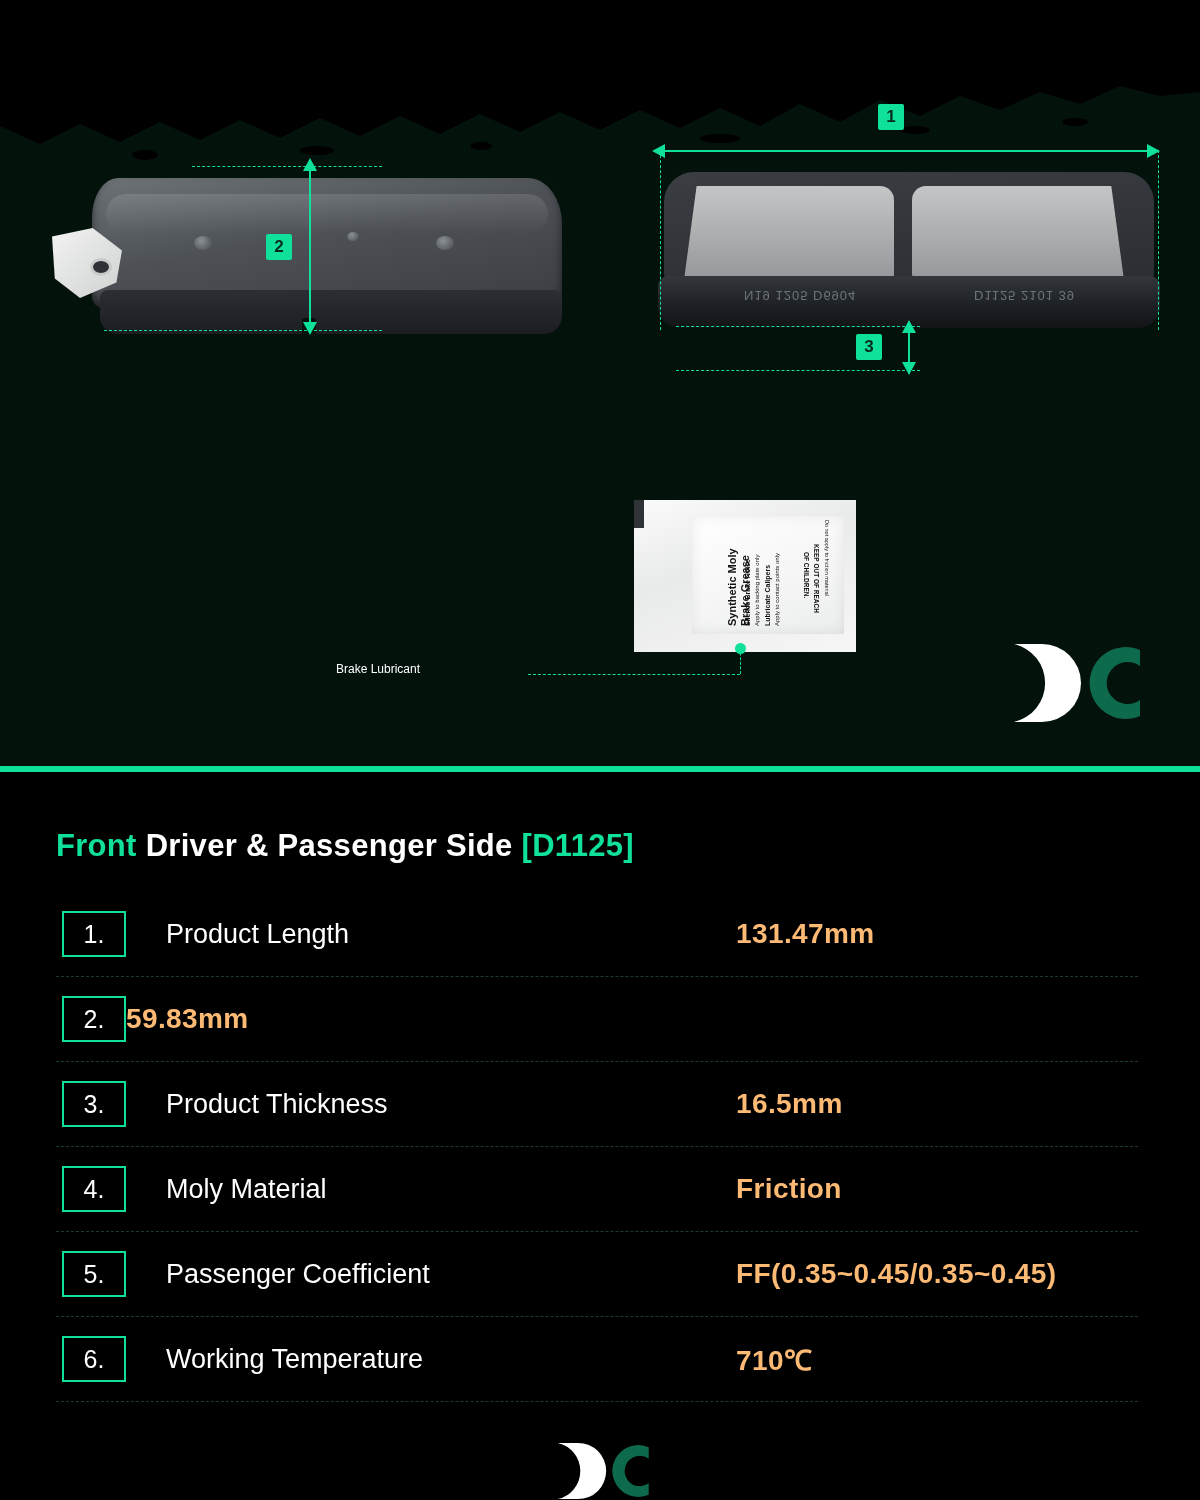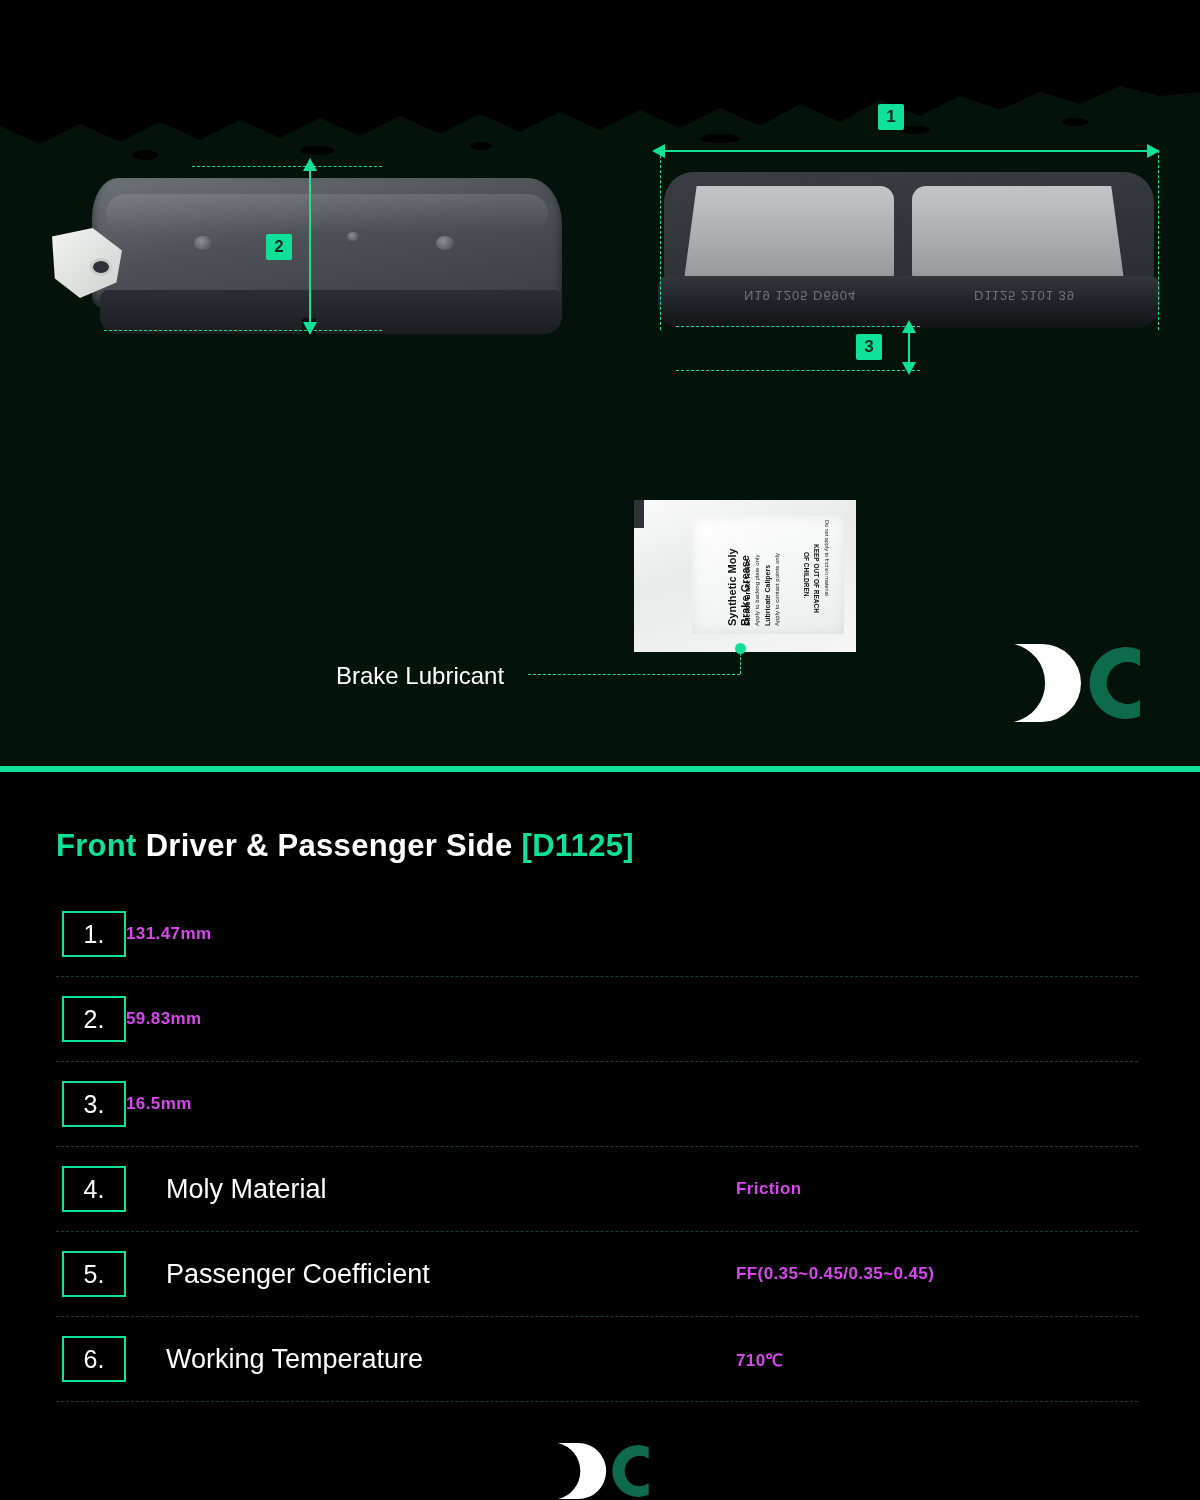--- a/index.html
+++ b/index.html
@@ -203,21 +203,21 @@
   .lube-b3 { left: 130px; top: 126px; font-size: 7px; font-weight: bold; }
   .lube-b4 { left: 140px; top: 126px; font-size: 6px; }
   .lube-b5 { left: 152px; top: 120px; font-size: 6.5px; font-weight: bold; }
   .lube-b6 { left: 161px; top: 120px; font-size: 6.5px; font-weight: bold; }
   .lube-b7 { left: 176px; top: 126px; font-size: 5.5px; }
 
   .lube-caption {
     position: absolute;
     left: 336px; top: 662px;
     color: #ffffff;
-    font-size: 24px;
+    font-size: 12px;
   }
   .lube-leader {
     position: absolute;
     left: 528px; top: 674px;
     width: 212px;
     border-top: 1px dashed #0fe09a;
   }
   .lube-leader-v {
     position: absolute;
     left: 740px; top: 648px;
@@ -285,22 +285,22 @@
     flex: none;
   }
   .rlabel {
     color: #ffffff;
     font-size: 27px;
     margin-left: 40px;
     flex: none;
     width: 570px;
   }
   .rvalue {
-    color: #d946ef;
-    font-size: 17px;
+    color: #fdba74;
+    font-size: 28px;
     font-weight: bold;
     letter-spacing: .4px;
   }
 </style>
 </head>
 <body>
 
 <div class="hero">
 
   <div class="splash"></div>
@@ -383,28 +383,30 @@
 
 <div class="spec">
   <div class="spec-title">
     <span class="hl">Front</span>
     <span>Driver &amp; Passenger Side </span><span class="hl">[D1125]</span>
   </div>
 
   <div class="rows">
     <div class="row">
       <div class="num">1.</div>
+      <div class="rlabel">Product Length</div>
       <div class="rvalue">131.47mm</div>
     </div>
     <div class="row">
       <div class="num">2.</div>
       <div class="rvalue">59.83mm</div>
     </div>
     <div class="row">
       <div class="num">3.</div>
+      <div class="rlabel">Product Thickness</div>
       <div class="rvalue">16.5mm</div>
     </div>
     <div class="row">
       <div class="num">4.</div>
       <div class="rlabel">Moly Material</div>
       <div class="rvalue">Friction</div>
     </div>
     <div class="row">
       <div class="num">5.</div>
       <div class="rlabel">Passenger Coefficient</div>

